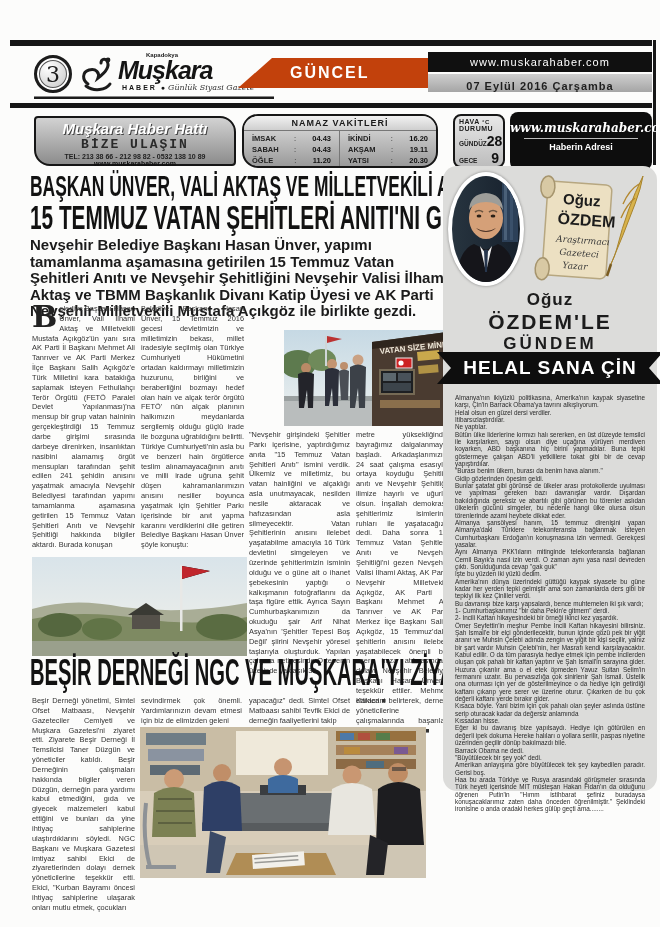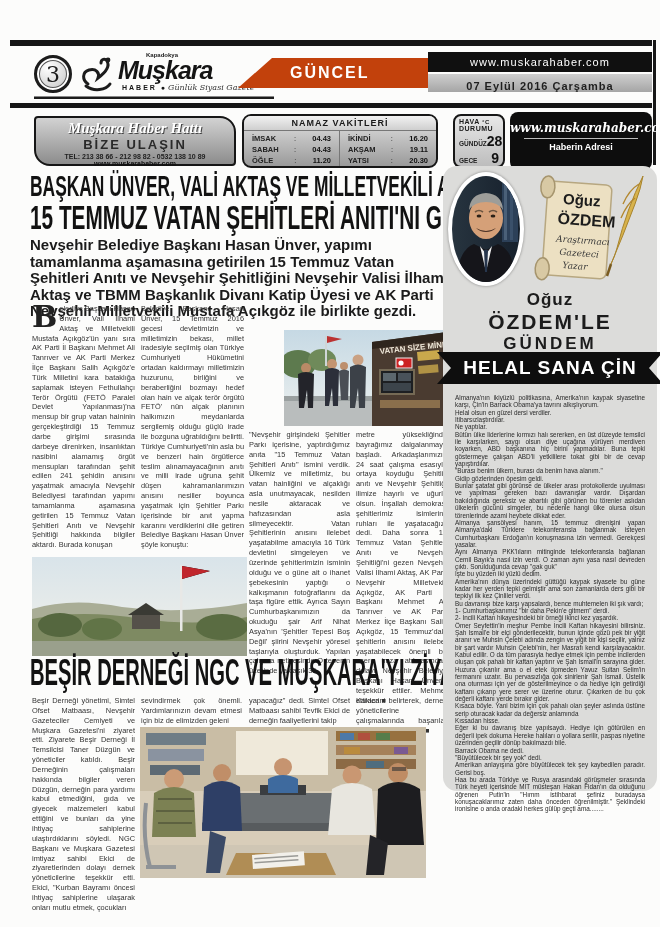--- a/index.html
+++ b/index.html
@@ -23,25 +23,25 @@
   .guncel-band { position:absolute; left:238px; top:58px; width:190px; height:30px; background:#c2410c; clip-path:polygon(34px 0, 100% 0, 100% 100%, 0 100%); display:flex; align-items:center; }
   .guncel-band span { margin-left:52px; color:#ffffff; font-size:16px; font-weight:bold; letter-spacing:2px; }
   .site-band { position:absolute; left:428px; top:52px; width:224px; height:20px; background:#101010; display:flex; align-items:center; justify-content:center; }
   .site-band span { color:#fff; font-size:11px; letter-spacing:1px; }
   .date-band { position:absolute; left:428px; top:74px; width:224px; height:18px; background:linear-gradient(180deg,#cfcfcf,#a5a5a5); display:flex; align-items:flex-end; justify-content:center; }
   .date-band span { color:#1f1f1f; font-size:11px; font-weight:bold; letter-spacing:1px; }
   .masthead-rule { position:absolute; left:10px; top:103px; width:642px; height:5px; background:#161616; }
 
   
   .contact-box { position:absolute; left:34px; top:116px; width:202px; height:50px; background:linear-gradient(180deg,#d2d2d2,#8c8c8c); border:2px solid #161616; border-radius:4px 16px 4px 16px; text-align:center; padding-top:2px; }
-  .contact-title { font-family:Liberation Serif, serif; font-style:italic; font-weight:bold; font-size:15px; color:#ffffff; text-shadow:1px 1px 0 #444; }
-  .contact-sub { font-size:13px; font-weight:800; letter-spacing:2px; color:#2a2a2a; }
+  .contact-title { font-family:Liberation Sans, sans-serif; font-style:italic; font-weight:bold; font-size:15px; color:#ffffff; text-shadow:1px 1px 0 #444; }
+  .contact-sub { font-size:13px; font-weight:800; letter-spacing:2px; color:#2a2a2a;font-family:Liberation Mono, monospace; }
   .contact-tel { font-size:7px; font-weight:bold; color:#1f1f1f; margin-top:1px; }
   .contact-web { font-size:7px; font-weight:bold; color:#111; }
-  .prayer-box { position:absolute; left:242px; top:114px; width:196px; height:54px; background:linear-gradient(180deg,#e2e2e2,#9a9a9a); border:2px solid #161616; border-radius:9px; overflow:hidden; }
+  .prayer-box { position:absolute; left:242px; top:114px; width:196px; height:54px; background:linear-gradient(180deg,#e2e2e2,#9a9a9a); border:2px solid #161616; border-radius:16px; overflow:hidden; }
   .prayer-title { text-align:center; font-size:9px; font-weight:800; letter-spacing:1px; color:#1a1a1a; border-bottom:1px solid #777; padding:2px 0; background:linear-gradient(180deg,#f2f2f2,#cfcfcf); }
   .prayer-cols { display:flex; }
   .prayer-col { width:50%; padding:2px 8px; }
   .prayer-col.left { border-right:1px solid #777; }
   .prayer-row { display:flex; font-size:7.5px; line-height:11px; color:#222;gap:12px; }
   .prayer-row .lbl { width:38px; font-weight:bold; }
   .prayer-row .sep { width:8px; }
   .prayer-row .val { font-weight:800; color:#111; }
   .weather-box { position:absolute; left:453px; top:114px; width:52px; height:54px; background:linear-gradient(180deg,#e8e8e8,#bdbdbd); border:2px solid #161616; border-radius:8px; padding:2px 4px; }
   .weather-title { font-size:7px; font-weight:800; color:#1a1a1a; letter-spacing:.5px; }

